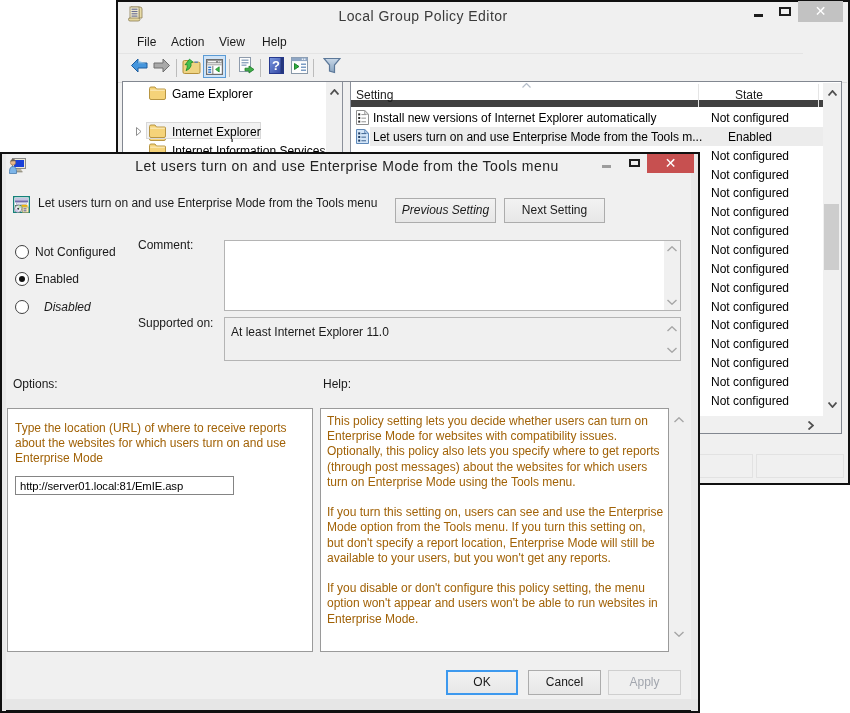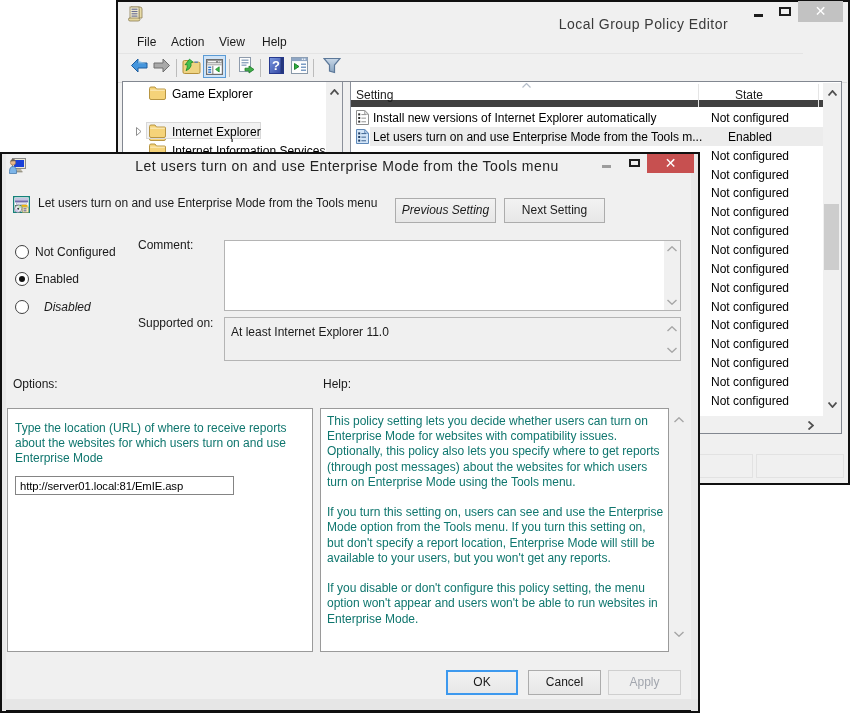--- a/index.html
+++ b/index.html
@@ -3,21 +3,21 @@
 <meta charset="utf-8">
 <style>
 * { margin:0; padding:0; box-sizing:border-box; }
 html,body { width:850px; height:713px; background:#fff; overflow:hidden; }
 body { font-family:"Liberation Sans", sans-serif; font-size:12px; color:#000; }
 #stage { position:relative; width:850px; height:713px; }
 .abs { position:absolute; }
 
 
 #mainwin { left:116px; top:0; width:734px; height:485px; background:#f0f0f0; border:2px solid #101010; }
-#mw-titletext { left:0; top:14px; width:610px; text-align:right; font-size:14px; letter-spacing:0.45px; color:#3a3a3a; }
+#mw-titletext { left:0; top:6px; width:610px; text-align:center; font-size:14px; letter-spacing:0.45px; color:#3a3a3a; }
 #mw-close { left:680px; top:-1px; width:45px; height:21px; background:#c2c2c2; color:#fff; text-align:center; font-size:14px; line-height:20px; }
 #mw-menubar { left:0; top:27px; width:685px; height:25px; border-bottom:1px solid #e4e4e4; }
 .menuitem { position:absolute; top:6px; font-size:12px; color:#1a1a1a; }
 #mw-toolbar { left:0; top:52px; width:729px; height:29px; border-bottom:1px solid #dadada; }
 .tbsep { position:absolute; top:5px; width:1px; height:18px; background:#bcbcbc; }
 .tbico { position:absolute; top:3px; }
 
 #panes { left:4px; top:79px; width:720px; height:353px; background:#fff; border:1px solid #828790; }
 #treepane { left:0; top:0; width:203px; height:351px; background:#fff; }
 #treescroll { left:203px; top:0; width:16px; height:351px; background:#f0f0f0; }
@@ -42,21 +42,21 @@
 .band { position:absolute; background:#e9e9e9; }
 #dlg-titletext { left:0; top:4px; width:690px; text-align:center; font-size:14px; letter-spacing:0.45px; color:#222; }
 #dlg-close { left:645px; top:0px; width:47px; height:19px; background:#c75050; color:#fff; text-align:center; font-size:14px; line-height:19px; }
 .w8btn { position:absolute; background:linear-gradient(#f2f2f2,#e7e7e7); border:1px solid #acacac; text-align:center; font-size:12px; color:#1a1a1a; }
 .radio { position:absolute; width:14px; height:14px; border:1px solid #404040; border-radius:50%; background:#fff; }
 .radiolabel { position:absolute; font-size:12px; color:#1a1a1a; white-space:nowrap; }
 .fieldlabel { position:absolute; font-size:12px; color:#1a1a1a; white-space:nowrap; }
 .txtbox { position:absolute; background:#fff; border:1px solid #b4b4b4; }
 .optbox { position:absolute; background:#fff; border:1px solid #9a9a9a; }
 .chev { position:absolute; }
-.helptext { font-size:12px; line-height:15.2px; color:#0f766e; }
+.helptext { font-size:12px; line-height:15.2px; color:#a16207; }
 </style>
 </head>
 <body>
 <div id="stage">
 
   <div id="mainwin" class="abs">
 
     <svg class="abs" style="left:10px;top:4px;" width="15" height="16" viewBox="0 0 15 16">
       <path d="M3 1 h9 q2 0 2 2 v9 h-3 v-9 z" fill="#e8dca8" stroke="#8d7f55" stroke-width="0.8"></path>
       <rect x="2" y="1" width="9" height="12" fill="#f7f1d3" stroke="#8d7f55" stroke-width="0.8"></rect>

